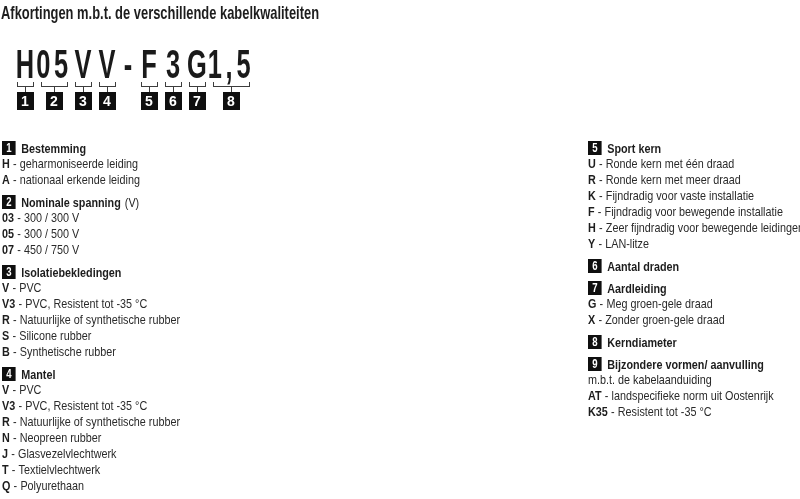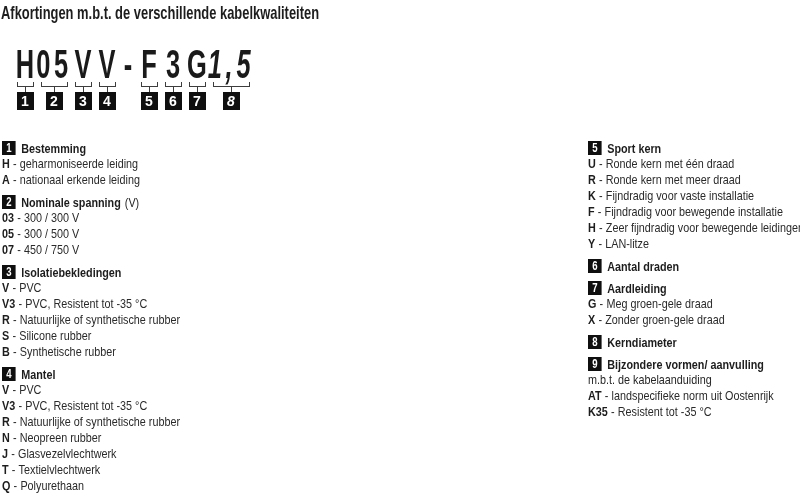--- a/index.html
+++ b/index.html
@@ -124,21 +124,21 @@
         <div class="numbox">6</div>
       </div>
       <div class="group" style="width: 18px;">
         <div class="charwrap">
           <span class="char">G</span>
         </div>
         <div class="bracket"></div>
         <div class="stem"></div>
         <div class="numbox">7</div>
       </div>
-      <div class="group" style="width: 38px; font-style: italic;">
+      <div class="group" style="width: 38px;">
         <div class="charwrap">
           <span class="char multi">1,5</span>
         </div>
         <div class="bracket"></div>
         <div class="stem"></div>
         <div class="numbox">8</div>
       </div>
     </div>
 
   <div class="col col-left" id="col-left">

